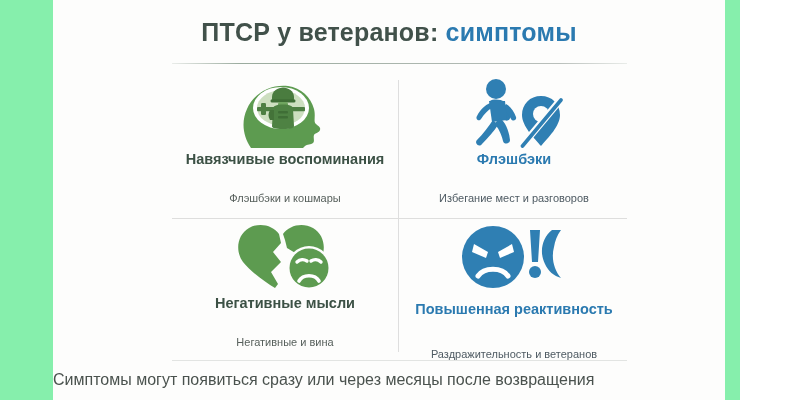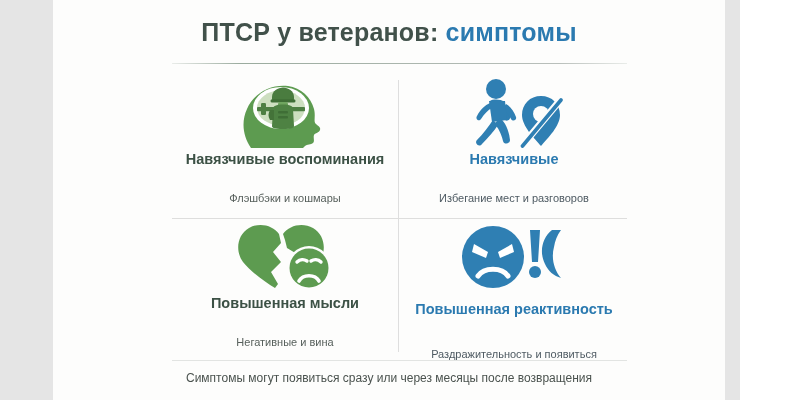--- a/index.html
+++ b/index.html
@@ -10,21 +10,21 @@
   body {
     width: 800px;
     height: 400px;
     font-family: "Liberation Sans", sans-serif;
     overflow: hidden;
   }
   #canvas {
     position: relative;
     width: 740px;
     height: 400px;
-    background: #e5e5e5;
+    background: #86efac;
   }
   .panel {
     position: absolute;
     left: 53px;
     top: 0;
     width: 672px;
     height: 400px;
     background: #fdfdfc;
   }
   
@@ -119,22 +119,21 @@
     top: 360px;
     width: 455px;
     height: 1px;
     background: #e2e4e2;
   }
   .footer {
     position: absolute;
     left: 53px;
     top: 371px;
     width: 672px;
-    text-align: center;
-    font-size: 12px;
+    font-size: 16px;
     color: #4a524e;
     white-space: nowrap;
   }
 </style>
 </head>
 <body>
 
 <div id="canvas">
   <div class="panel"></div>
 
@@ -202,21 +201,21 @@
           <path d="M31 42 C27 48 21 56 15 62 C12 65 17 70 20 66 C26 60 32 53 36 47 Z" fill="#2f7fb3"></path>
 
           <path d="M79 18 C68 18 60 26 60 37 C60 48 72 60 79 68 C86 60 98 48 98 37
                    C98 26 90 18 79 18 Z" fill="#2f7fb3"></path>
           <circle cx="79" cy="36" r="8" fill="#fdfdfc"></circle>
 
           <line x1="59" y1="69" x2="100" y2="20" stroke="#fdfdfc" stroke-width="7" stroke-linecap="round"></line>
           <line x1="60.5" y1="68" x2="99" y2="22" stroke="#2f7fb3" stroke-width="3.6" stroke-linecap="round"></line>
         </svg>
       </div>
-      <div class="cell-title blue-text">Навязчивые</div>
+      <div class="cell-title blue-text">Флэшбэки</div>
       <div class="cell-sub blue-sub">Избегание мест и разговоров</div>
     </div>
 
     <div class="cell bl">
       <div class="icon-box">
         <svg width="108" height="66" viewBox="0 0 108 66">
 
           <path d="M48 10 C42 1 28 -2 18 4 C6 11 4 27 12 38 C19 47 34 58 44 64
                    L47 60 L40 48 L50 38 L42 28 L50 19 Z" fill="#5d9b50"></path>
 
@@ -225,21 +224,21 @@
 
           <circle cx="78" cy="44" r="22" fill="#fdfdfc"></circle>
           <circle cx="78" cy="44" r="19.5" fill="#5d9b50"></circle>
 
           <path d="M66 38 C69 35 73 35 76 37" stroke="#ffffff" stroke-width="3.4" fill="none" stroke-linecap="round"></path>
           <path d="M80 37 C83 35 87 35 90 38" stroke="#ffffff" stroke-width="3.4" fill="none" stroke-linecap="round"></path>
 
           <path d="M68 57 C72 50 84 50 88 57" stroke="#ffffff" stroke-width="3.6" fill="none" stroke-linecap="round"></path>
         </svg>
       </div>
-      <div class="cell-title green-text">Повышенная мысли</div>
+      <div class="cell-title green-text">Негативные мысли</div>
       <div class="cell-sub">Негативные и вина</div>
     </div>
 
     <div class="cell br">
       <div class="icon-box">
         <svg width="108" height="66" viewBox="0 0 108 66">
 
           <circle cx="33" cy="33" r="31" fill="#2f7fb3"></circle>
 
           <path d="M14 20 L28 28 L26 34 L12 28 Z" fill="#ffffff"></path>
@@ -248,19 +247,19 @@
           <path d="M18 52 C24 43 42 43 48 52" stroke="#ffffff" stroke-width="5" fill="none" stroke-linecap="round"></path>
 
           <path d="M70 6 L80 6 L78 38 L72 38 Z" fill="#2f7fb3"></path>
           <circle cx="75" cy="48" r="6" fill="#2f7fb3"></circle>
 
           <path d="M92 6 C82 14 79 28 85 40 C88 47 94 52 101 54
                    C94 46 91 34 94 23 C95 17 97 11 101 6 Z" fill="#2f7fb3"></path>
         </svg>
       </div>
       <div class="cell-title blue-text">Повышенная реактивность</div>
-      <div class="cell-sub blue-sub">Раздражительность и появиться</div>
+      <div class="cell-sub blue-sub">Раздражительность и ветеранов</div>
     </div>
   </div>
 
   <div class="footer-rule"></div>
   <div class="footer">Симптомы могут появиться сразу или через месяцы после возвращения</div>
 </div>
 
 </body></html>

